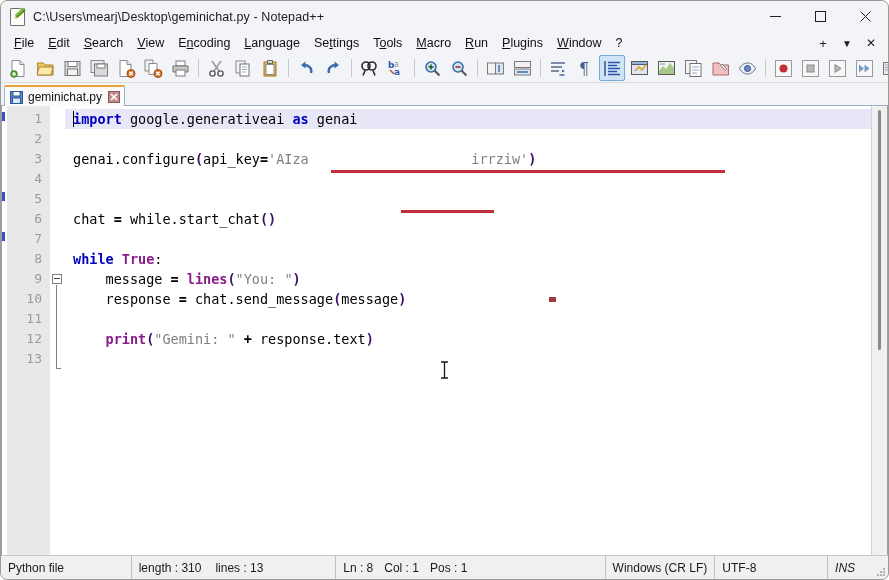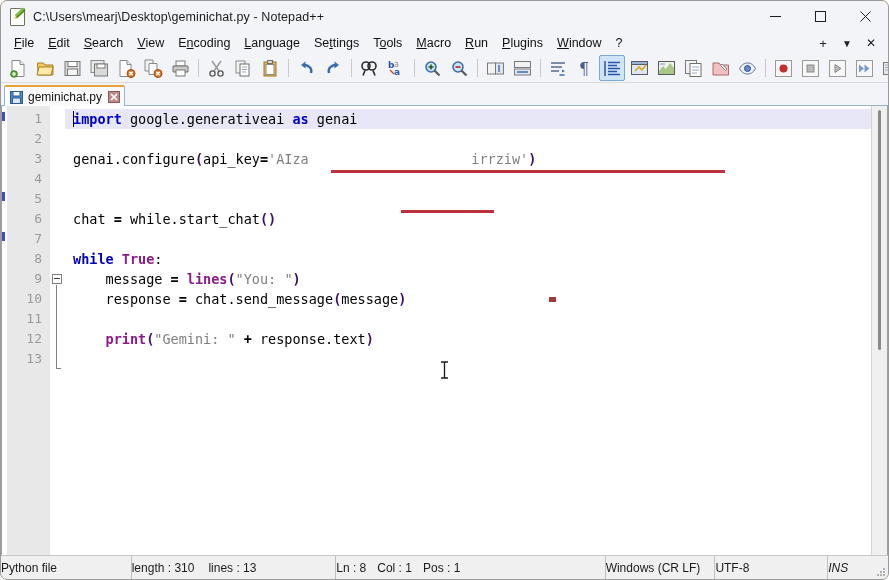--- a/index.html
+++ b/index.html
@@ -333,21 +333,21 @@
     flex: 0 0 auto;
     border-top: 1px solid #c8c8c8;
     font-size: 12px;
     color: #1b1b1b;
     position: relative;
   }
   .sb {
     height: 23px;
     display: flex;
     align-items: center;
-    padding-left: 0;
+    padding-left: 7px;
     box-sizing: border-box;
     border-right: 1px solid #c0c0c0;
     white-space: nowrap;
   }
   .sb.last { border-right: none; }
   .sb-grip {
     position: absolute;
     right: 3px; bottom: 3px;
     width: 10px; height: 10px;
   }

